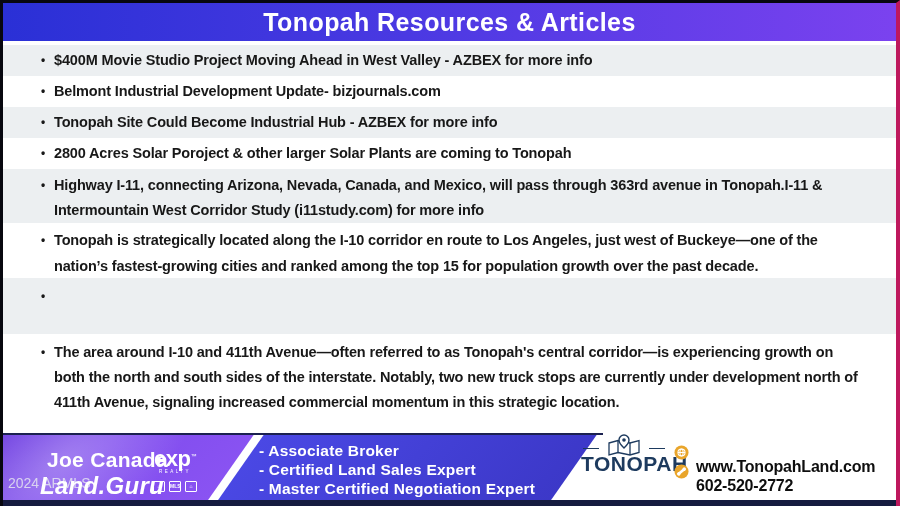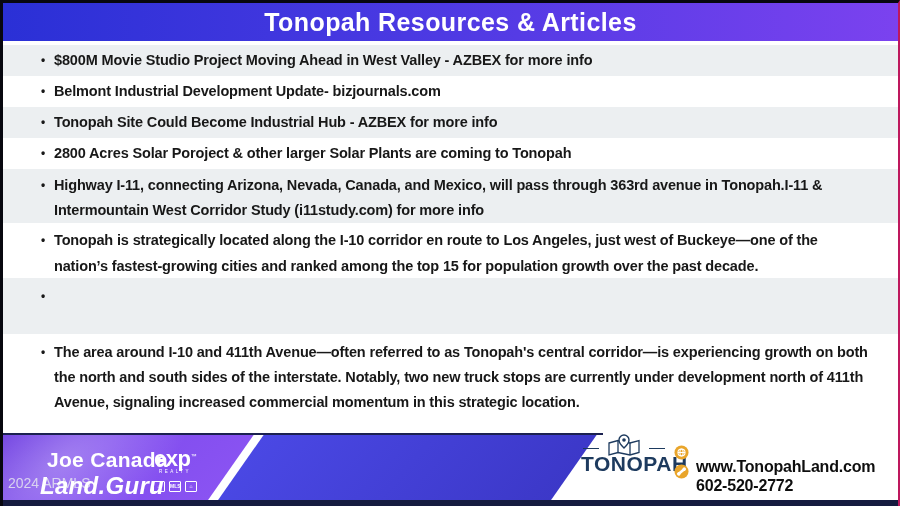--- a/index.html
+++ b/index.html
@@ -1,19 +1,19 @@
 <!DOCTYPE html>
 <html><head>
 <meta charset="utf-8">
 <style>
   html,body{margin:0;padding:0;background:#222;}
   .slide{
     position:relative;width:900px;height:506px;background:#8b5cf6;
     font-family:"Liberation Sans",sans-serif;overflow:hidden;
-    box-sizing:border-box;border-top:3px solid #07070f;border-left:3px solid #07070f;border-right:2px solid #be185d;
+    box-sizing:border-box;border-top:3px solid #07070f;border-left:3px solid #07070f;border-right:4px solid #be185d;
   }
   
   .header{
     height:38px;background:linear-gradient(90deg,#2a30d6 0%,#4a39e2 45%,#7b42ef 100%);
     display:flex;align-items:center;justify-content:center;
   }
   .header h1{
     margin:0;color:#ffffff;font-size:25px;font-weight:800;letter-spacing:.4px;
   }
   .gap{height:4px;background:#ffffff;}
@@ -78,21 +78,21 @@
 <div class="slide">
 
   <div class="header">
     <h1>Tonopah Resources &amp; Articles</h1>
   </div>
   <div class="gap"></div>
 
   <div class="articles">
     <div class="row gray r1">
       <span class="dot">•</span>
-      <span class="atext">$800M Movie Studio Project Moving Ahead in West Valley - AZBEX for more info</span>
+      <span class="atext">$400M Movie Studio Project Moving Ahead in West Valley - AZBEX for more info</span>
     </div>
     <div class="row white r2">
       <span class="dot">•</span>
       <span class="atext">Belmont Industrial Development Update- bizjournals.com</span>
     </div>
     <div class="row gray r1">
       <span class="dot">•</span>
       <span class="atext">Tonopah Site Could Become Industrial Hub - AZBEX for more info</span>
     </div>
     <div class="row white r2">
@@ -128,20 +128,25 @@
     <div class="exp">
       <div class="exp-word"><span>exp</span><sup>™</sup></div>
       <div class="exp-sub">REALTY</div>
       <div class="exp-icons">
         <span class="badge">⌂</span>
         <span class="badge">MLS</span>
         <span class="badge">⌂</span>
       </div>
     </div>
 
+    <div class="creds">
+      <div>-  Associate Broker</div>
+      <div>-  Certified Land Sales Expert</div>
+      <div>-  Master Certified Negotiation Expert</div>
+    </div>
 
     <div class="company">
       <div class="logo-top">
         <span class="logo-line l"></span>
         <span class="logo-line r"></span>
         <svg width="42" height="22" viewBox="0 0 42 22" style="display:inline-block">
           <g stroke="#1d3a5e" stroke-width="1.3" fill="#ffffff">
             <path d="M6 9 L15 6.5 L27 9 L36 6.5 L36 18.5 L27 21 L15 18.5 L6 21 Z"></path>
             <line x1="15" y1="6.5" x2="15" y2="18.5"></line>
             <line x1="27" y1="9" x2="27" y2="21"></line>

